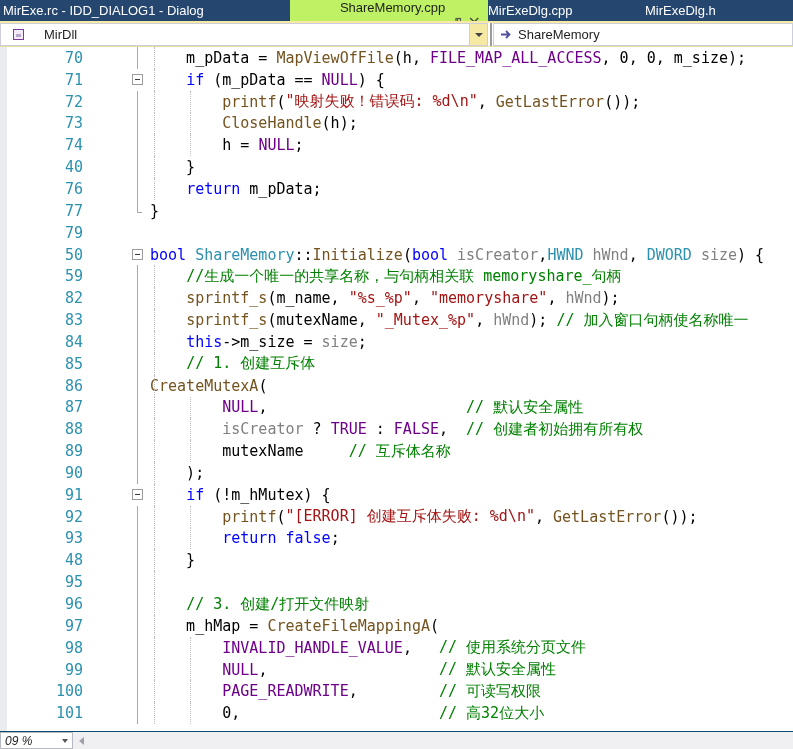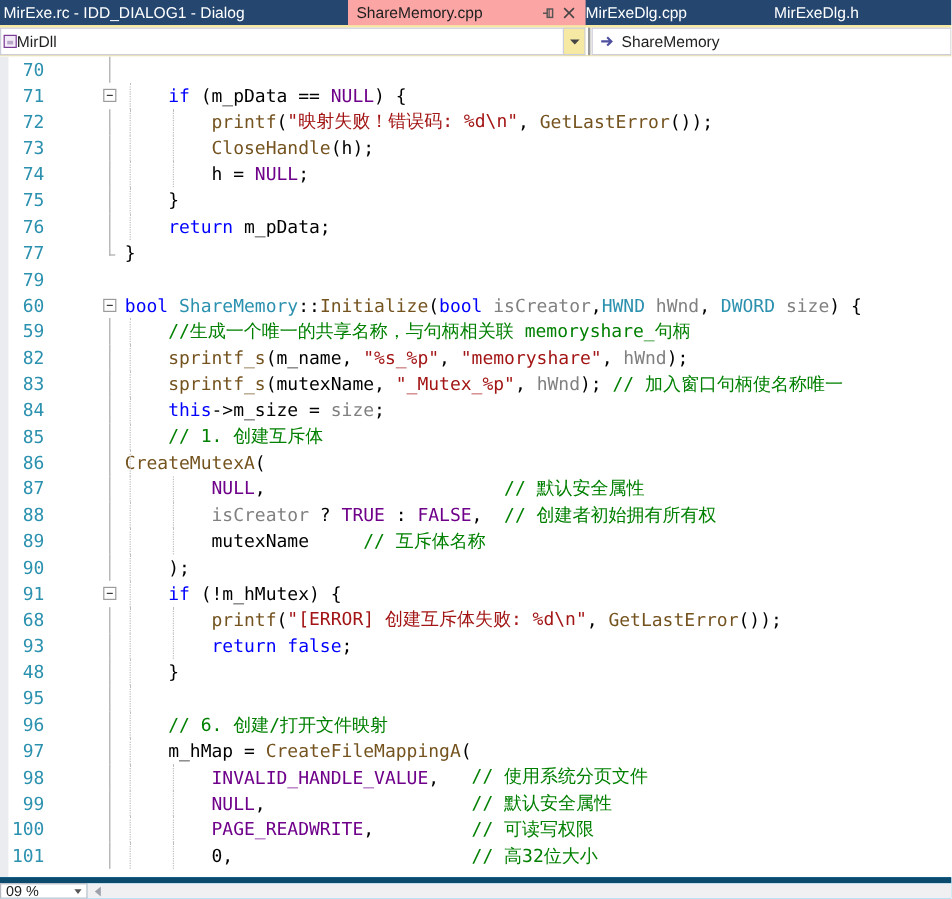--- a/index.html
+++ b/index.html
@@ -4,68 +4,68 @@
 <style>
   * { margin:0; padding:0; box-sizing:border-box; }
   html,body { width:793px; height:749px; overflow:hidden; background:#fff;
               font-family:"Liberation Sans", sans-serif; }
   .screen { position:relative; width:793px; height:749px; background:#fff; overflow:hidden; }
 
   
   .tabstrip { display:flex; height:21px; background:#24466F; color:#fff; font-size:13px;align-items:center; }
   .tab { display:flex; align-items:center; height:21px; white-space:nowrap; overflow:hidden; cursor:default; }
   .tab-inactive { color:#fff; }
-  .tab-active { background:#fca5a5; color:#1e1e1e; }
+  .tab-active { background:#bef264; color:#1e1e1e;flex-direction:column; }
   .t1 { width:290px; padding-left:3px; }
   .t2 { width:198px; padding-left:7px; }
   .t3 { width:157px; padding-left:9px; }
   .t4 { flex:1; padding-left:0; }
   .tab-tools { margin-left:auto; display:flex; align-items:center; gap:5px; padding-right:7px; }
   .pin-icon svg { display:block; }
   .close-icon { font-size:16px; line-height:14px; color:#444; font-family:"DejaVu Sans", sans-serif; }
 
   
   .navbar { display:flex; height:26px; background:#F7E9A2; border-top:2px solid #F7E9A2;
             border-bottom:1px solid #E9DD9E; align-items:stretch; }
   .combo-left { width:470px; background:#fff; border:1px solid #CCCEDB; display:flex; align-items:center;
-                padding-left:2px; font-size:13px; color:#1e1e1e; gap:0; }
+                padding-left:12px; font-size:13px; color:#1e1e1e; gap:20px; }
   .proj-icon { width:11px; height:11px; border:1px solid #7B3A96; background:#F3ECF8; position:relative; }
   .proj-icon::after { content:""; position:absolute; left:2px; top:4px; width:5px; height:3px; background:#B9A6C9; }
   .combo-btn { width:18px; background:#F6E9A4; border:1px solid #CCCEDB; border-left:none;
                display:flex; align-items:center; justify-content:center; }
   .tri-down { width:0; height:0; border-left:4px solid transparent; border-right:4px solid transparent;
               border-top:4px solid #444; }
   .nav-sep { width:5px; background:#fff; display:flex; justify-content:center; }
   .nav-sep i { width:2px; background:#9B9B9B; }
   .combo-right { flex:1; background:#fff; border:1px solid #CCCEDB; display:flex; align-items:center;
                  padding-left:6px; font-size:13px; color:#1e1e1e; gap:5px; }
 
   
-  .editor { position:relative; height:684px; background:#fff; overflow:hidden; }
+  .editor { position:relative; height:684px; background:#fff; overflow:hidden;padding-left:46px; }
   .indicator-margin { position:absolute; left:0; top:0; bottom:0; width:7px; background:#EBECEF; }
   .row { display:flex; height:21.85px; align-items:center; }
   .ln { width:50px; text-align:right; padding-right:13px; color:#2B91AF;
         font:15px "DejaVu Sans Mono","Liberation Mono",monospace; }
   .gap { width:34px; }
   .fold { width:16px; height:100%; position:relative; }
   .fv { position:absolute; left:7px; top:0; bottom:0; width:1px; background:#A9A9A9; }
   .fb { position:absolute; left:2px; top:50%; margin-top:-5.5px; width:11px; height:11px;
         border:1px solid #9B9B9B; background:#fff; }
   .fb::after { content:""; position:absolute; left:2px; top:4px; width:5px; height:1px; background:#3a3a3a; }
   .fc { position:absolute; left:7px; top:0; height:58%; width:5px;
         border-left:1px solid #A9A9A9; border-bottom:1px solid #A9A9A9; }
   .code { flex:1; position:relative; height:100%; display:flex; align-items:center; white-space:pre;
           padding-left:4px; font:15px "DejaVu Sans Mono","Liberation Mono",monospace; color:#000; }
   .gd { position:absolute; top:0; bottom:0; border-left:1px dotted #BDBDBD; }
   .p { color:#000000; } .k { color:#0000FF; } .t { color:#2B91AF; } .f { color:#74531F; }
   .m { color:#6F008A; } .s { color:#A31515; } .c { color:#008000; } .g { color:#808080; }
 
   
-  .bottombar { position:absolute; left:0; right:0; bottom:0; height:18px; background:#0ea5e9;
-               display:flex; align-items:stretch; border-top:5px solid #0c4a6e; }
+  .bottombar { position:absolute; left:0; right:0; bottom:0; height:18px; background:#000000;
+               display:flex; align-items:stretch; border-top:1px solid #0c4a6e;font-style:italic; }
   .zoom-combo { width:73px; background:#fff; border:1px solid #B6B9C0; display:flex; align-items:center;
                 font-size:12px; color:#1e1e1e; padding-left:4px; }
   .zoom-combo .tri-down { margin-left:auto; margin-right:4px; border-left-width:3.5px;
                           border-right-width:3.5px; border-top-width:4px; border-top-color:#555; }
   .hscroll-left { width:17px; display:flex; align-items:center; justify-content:center; background:#F0F0F2; }
   .tri-left { width:0; height:0; border-top:4px solid transparent; border-bottom:4px solid transparent;
               border-right:5px solid #9EA1AB; }
   .hscroll-track { flex:1; background:#F0F0F2; }
 </style>
 </head>
@@ -119,20 +119,21 @@
 
   <div class="editor">
     <div class="indicator-margin"></div>
     <div>
         <div class="row">
           <div class="ln">70</div>
           <div class="gap"></div>
           <div class="fold">
             <i class="fv"></i>
           </div>
+          <div class="code"><i class="gd" style="left: 8px;"></i><span class="p">    m_pData = </span><span class="f">MapViewOfFile</span><span class="p">(h, </span><span class="m">FILE_MAP_ALL_ACCESS</span><span class="p">, 0, 0, m_size);</span></div>
         </div>
         <div class="row">
           <div class="ln">71</div>
           <div class="gap"></div>
           <div class="fold">
             <i class="fb"></i>
           </div>
           <div class="code"><i class="gd" style="left: 8px;"></i><span class="p">    </span><span class="k">if</span><span class="p"> (m_pData == </span><span class="m">NULL</span><span class="p">) {</span></div>
         </div>
         <div class="row">
@@ -153,21 +154,21 @@
         </div>
         <div class="row">
           <div class="ln">74</div>
           <div class="gap"></div>
           <div class="fold">
             <i class="fv"></i>
           </div>
           <div class="code"><i class="gd" style="left: 8px;"></i><i class="gd" style="left: 44px;"></i><span class="p">        h = </span><span class="m">NULL</span><span class="p">;</span></div>
         </div>
         <div class="row">
-          <div class="ln">75</div>
+          <div class="ln">40</div>
           <div class="gap"></div>
           <div class="fold">
             <i class="fv"></i>
           </div>
           <div class="code"><i class="gd" style="left: 8px;"></i><span class="p">    }</span></div>
         </div>
         <div class="row">
           <div class="ln">76</div>
           <div class="gap"></div>
           <div class="fold">
@@ -183,21 +184,21 @@
           </div>
           <div class="code"><span class="p">}</span></div>
         </div>
         <div class="row">
           <div class="ln">79</div>
           <div class="gap"></div>
           <div class="fold"></div>
           <div class="code"></div>
         </div>
         <div class="row">
-          <div class="ln">60</div>
+          <div class="ln">50</div>
           <div class="gap"></div>
           <div class="fold">
             <i class="fb"></i>
           </div>
           <div class="code"><span class="k">bool</span><span class="p"> </span><span class="t">ShareMemory</span><span class="p">::</span><span class="f">Initialize</span><span class="p">(</span><span class="k">bool</span><span class="p"> </span><span class="g">isCreator</span><span class="p">,</span><span class="t">HWND</span><span class="p"> </span><span class="g">hWnd</span><span class="p">, </span><span class="t">DWORD</span><span class="p"> </span><span class="g">size</span><span class="p">) {</span></div>
         </div>
         <div class="row">
           <div class="ln">59</div>
           <div class="gap"></div>
           <div class="fold">
@@ -279,21 +280,21 @@
         </div>
         <div class="row">
           <div class="ln">91</div>
           <div class="gap"></div>
           <div class="fold">
             <i class="fb"></i>
           </div>
           <div class="code"><i class="gd" style="left: 8px;"></i><span class="p">    </span><span class="k">if</span><span class="p"> (!m_hMutex) {</span></div>
         </div>
         <div class="row">
-          <div class="ln">68</div>
+          <div class="ln">92</div>
           <div class="gap"></div>
           <div class="fold">
             <i class="fv"></i>
           </div>
           <div class="code"><i class="gd" style="left: 8px;"></i><i class="gd" style="left: 44px;"></i><span class="p">        </span><span class="f">printf</span><span class="p">(</span><span class="s">"[ERROR] 创建互斥体失败: %d\n"</span><span class="p">, </span><span class="f">GetLastError</span><span class="p">());</span></div>
         </div>
         <div class="row">
           <div class="ln">93</div>
           <div class="gap"></div>
           <div class="fold">
@@ -316,21 +317,21 @@
             <i class="fv"></i>
           </div>
           <div class="code"><i class="gd" style="left: 8px;"></i></div>
         </div>
         <div class="row">
           <div class="ln">96</div>
           <div class="gap"></div>
           <div class="fold">
             <i class="fv"></i>
           </div>
-          <div class="code"><i class="gd" style="left: 8px;"></i><span class="p">    </span><span class="c">// 6. 创建/打开文件映射</span></div>
+          <div class="code"><i class="gd" style="left: 8px;"></i><span class="p">    </span><span class="c">// 3. 创建/打开文件映射</span></div>
         </div>
         <div class="row">
           <div class="ln">97</div>
           <div class="gap"></div>
           <div class="fold">
             <i class="fv"></i>
           </div>
           <div class="code"><i class="gd" style="left: 8px;"></i><span class="p">    m_hMap = </span><span class="f">CreateFileMappingA</span><span class="p">(</span></div>
         </div>
         <div class="row">

